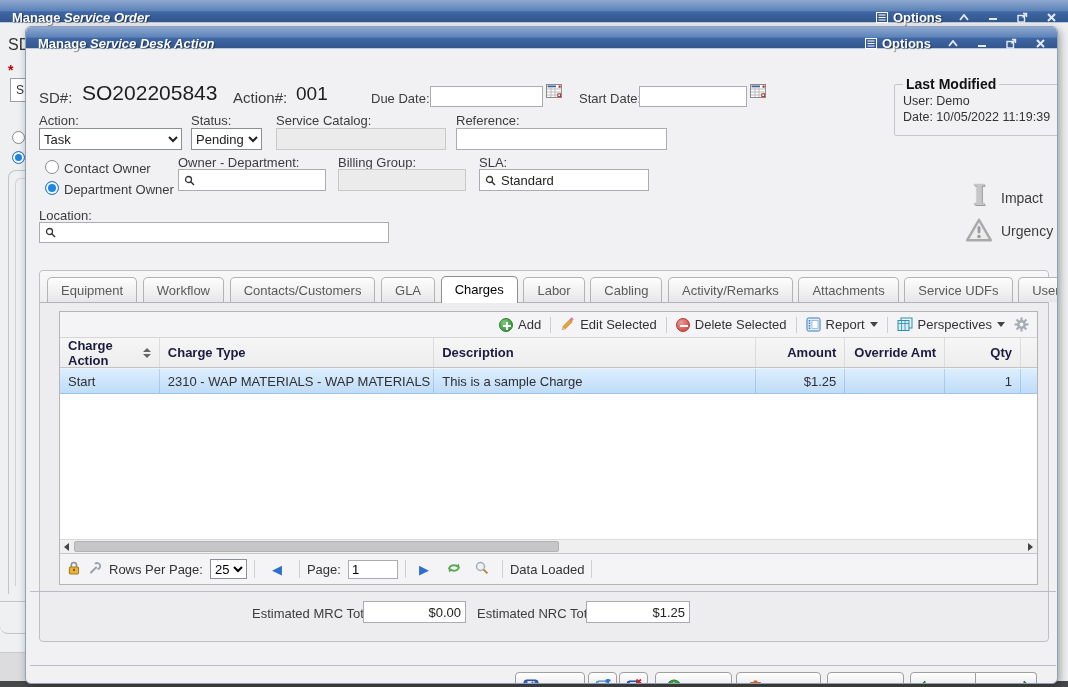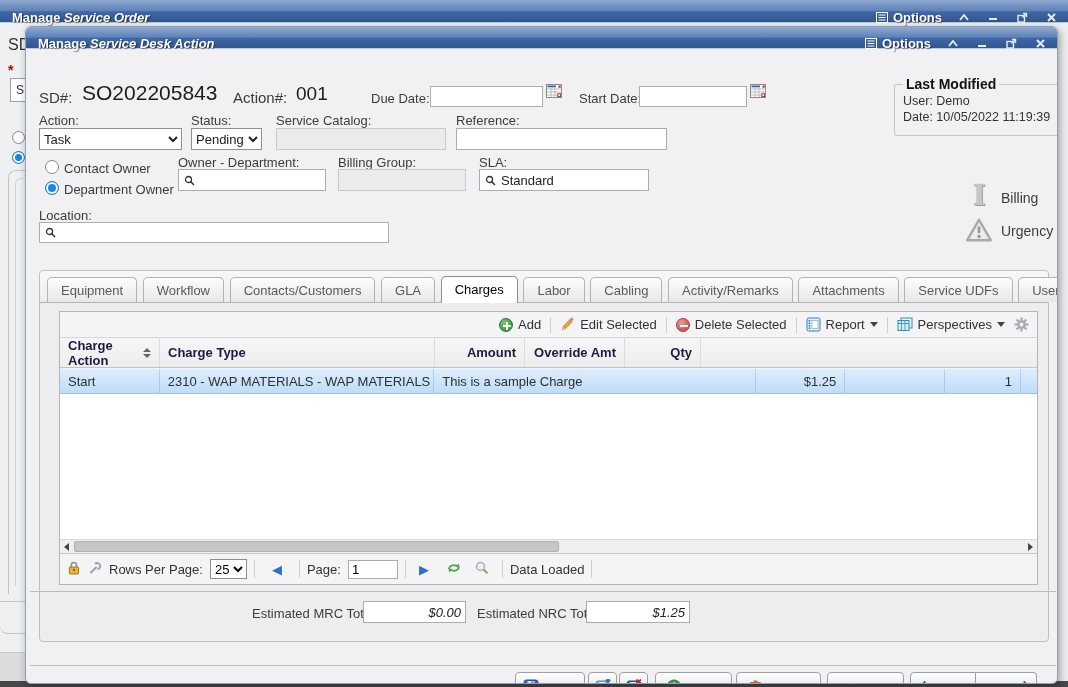--- a/index.html
+++ b/index.html
@@ -31,21 +31,21 @@
   .bg-gray { left:0; top:652px; width:25px; height:29px; background:#dcdcde; border-top:1px solid #c9c9cb; }
 
   
   .dialog { position:absolute; left:25px; top:26px; width:1033px; height:658px; background:#f1f1f3; border:1px solid #8fa0b8; border-radius:6px; box-shadow:2px 3px 8px rgba(0,0,0,.35); overflow:hidden; }
   .dlg-title { height:22px; border-radius:5px 5px 0 0; }
   .dlg-body { position:relative; height:635px; }
 
   .lbl { position:absolute; font-size:13px; color:#3c3c3c; white-space:nowrap; }
   .inp { position:absolute; background:#fff; border:1px solid #a9acb2; height:21px; font-family:"Liberation Sans",sans-serif; font-size:13px; padding:0 4px; color:#222; }
   .inp.disabled { background:#ebebeb; border-color:#c9c9c9; }
-  .inp.right { text-align:right;font-style:italic; }
+  .inp.right { text-align:right; }
   .sel { position:absolute; height:22px; font-family:"Liberation Sans",sans-serif; font-size:13px; border:1px solid #8a8f98; background:#fff; color:#222; }
   .magwrap { position:absolute; background:#fff; border:1px solid #a9acb2; height:22px; display:flex; align-items:center; gap:5px; padding:0 5px; font-size:13px; color:#222; }
 
   .big-id { position:absolute; font-size:21px; color:#1d1d1d; }
   .mid-id { position:absolute; font-size:19px; color:#1d1d1d; }
 
   fieldset.lastmod { position:absolute; left:868px; top:27px; width:167px; height:60px; border:1px solid #c3c7cc; border-radius:2px; padding:1px 8px 8px; background:transparent; }
   fieldset.lastmod legend { font-size:14px; font-weight:bold; color:#111; padding:0 3px; }
   fieldset.lastmod .fm-line { font-size:12.5px; color:#333; line-height:16px; }
 
@@ -276,21 +276,21 @@
 
     <span class="lbl" style="left:13px; top:159px;">Location:</span>
     <div class="magwrap" style="left:13px; top:173px; width:350px; height:21px;">
       <svg width="11" height="11" viewBox="0 0 11 11">
           <circle cx="4.5" cy="4.5" r="3" fill="none" stroke="#333" stroke-width="1.3"></circle>
           <line x1="6.8" y1="6.8" x2="10" y2="10" stroke="#333" stroke-width="1.5"></line>
         </svg>
     </div>
 
     <span class="impact-i" style="left:947px; top:134px;">I</span>
-    <span class="sev-lbl" style="left:975px; top:141px;">Billing</span>
+    <span class="sev-lbl" style="left:975px; top:141px;">Impact</span>
     <span style="position:absolute; left:939px; top:168px;"><svg width="28" height="26" viewBox="0 0 16 15">
           <path d="M8 1.6 L14.8 13.4 H1.2 Z" fill="#ececec" stroke="#a9a9a9" stroke-width="1.4" stroke-linejoin="round"></path>
           <rect x="7.2" y="5.4" width="1.6" height="4" rx="0.7" fill="#9a9a9a"></rect>
           <circle cx="8" cy="11.2" r="1" fill="#9a9a9a"></circle>
         </svg></span>
     <span class="sev-lbl" style="left:975px; top:174px;">Urgency</span>
 
     <div class="tab-panel">
       <div class="tabstrip">
         <span class="tab">Equipment</span>
@@ -366,20 +366,23 @@
           <div class="hc w-ca">
               <span>Charge Action</span>
               <span class="sort-ic">
                 <i class="sort-up"></i>
                 <i class="sort-dn"></i>
               </span>
             </div>
           <div class="hc w-ct">
               <span>Charge Type</span>
             </div>
+          <div class="hc w-de">
+              <span>Description</span>
+            </div>
           <div class="hc w-am">
               <span>Amount</span>
             </div>
           <div class="hc w-ov">
               <span>Override Amt</span>
             </div>
           <div class="hc w-qt">
               <span>Qty</span>
             </div>
           <div class="hc w-fl"></div>

